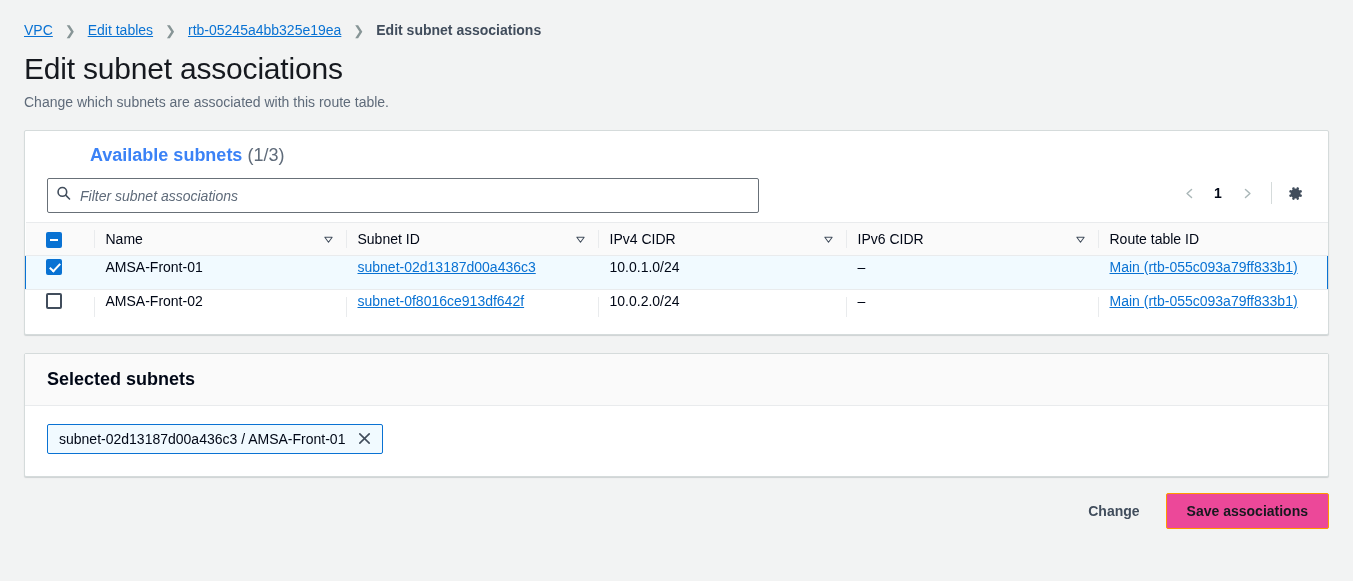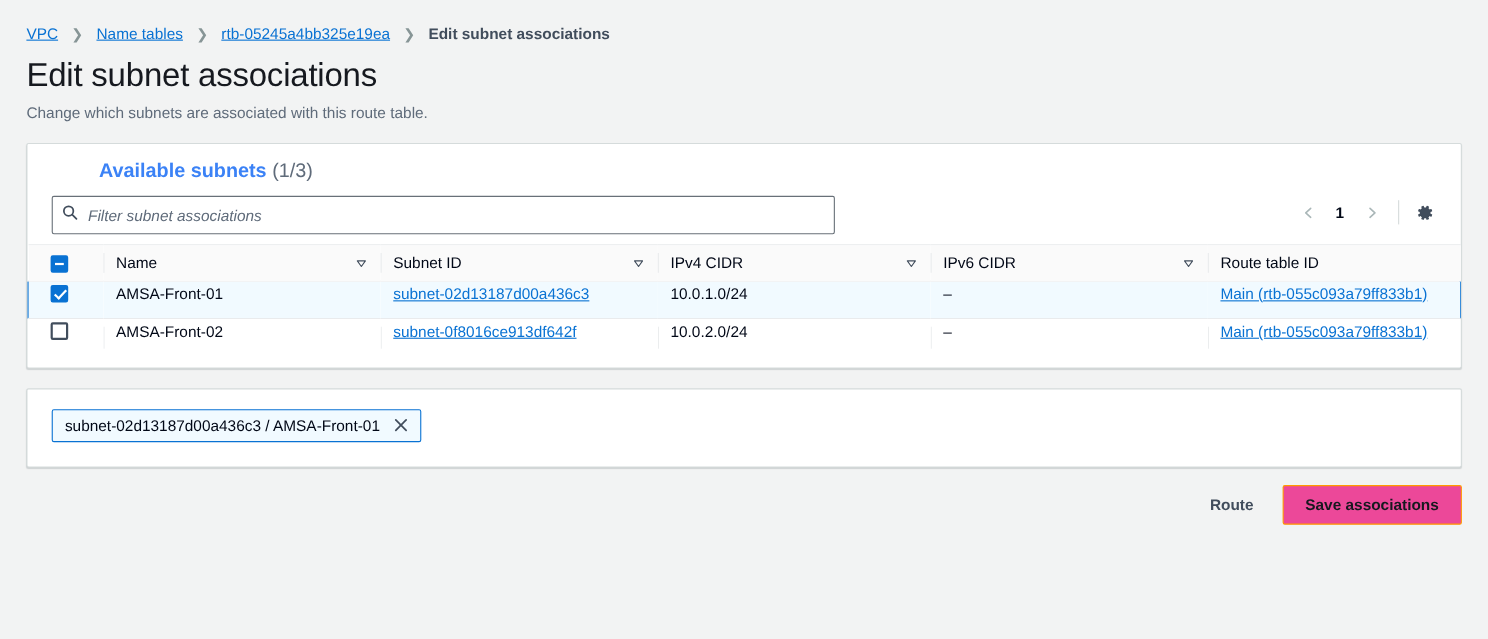--- a/index.html
+++ b/index.html
@@ -311,21 +311,21 @@
     cursor: pointer;
     padding: 9px 20px;
   }
 </style>
 </head>
 <body>
 
 <nav class="breadcrumb">
   <span class="crumb-link">VPC</span>
   <span class="crumb-sep">❯</span>
-  <span class="crumb-link">Name tables</span>
+  <span class="crumb-link">Edit tables</span>
   <span class="crumb-sep">❯</span>
   <span class="crumb-link">rtb-05245a4bb325e19ea</span>
   <span class="crumb-sep">❯</span>
   <span class="crumb-current">Edit subnet associations</span>
 </nav>
 
 <h1 class="page-title">Edit subnet associations</h1>
 <div class="page-desc">Change which subnets are associated with this route table.</div>
 
 <section class="container" id="available-container">
@@ -458,29 +458,32 @@
         <td class="divided">
           <span class="cell-link">Main (rtb-055c093a79ff833b1)</span>
         </td>
       </tr>
     </tbody>
   </table>
   <div class="table-bottom-pad"></div>
 </section>
 
 <section class="container" id="selected-container">
+  <div class="sel-header">
+    <span class="sel-title">Selected subnets</span>
+  </div>
   <div class="sel-body">
     <span class="token">
       <span>subnet-02d13187d00a436c3 / AMSA-Front-01</span>
       <span class="token-x">
         <svg width="15" height="15" viewBox="0 0 16 16" fill="none" stroke="#414d5c" stroke-width="1.7" stroke-linecap="round">
           <line x1="3" y1="3" x2="13" y2="13"></line>
           <line x1="13" y1="3" x2="3" y2="13"></line>
         </svg>
       </span>
     </span>
   </div>
 </section>
 
 <div class="footer-actions">
-  <button class="btn-cancel">Route</button>
+  <button class="btn-cancel">Change</button>
   <button class="btn-primary">Save associations</button>
 </div>
 
 </body></html>

